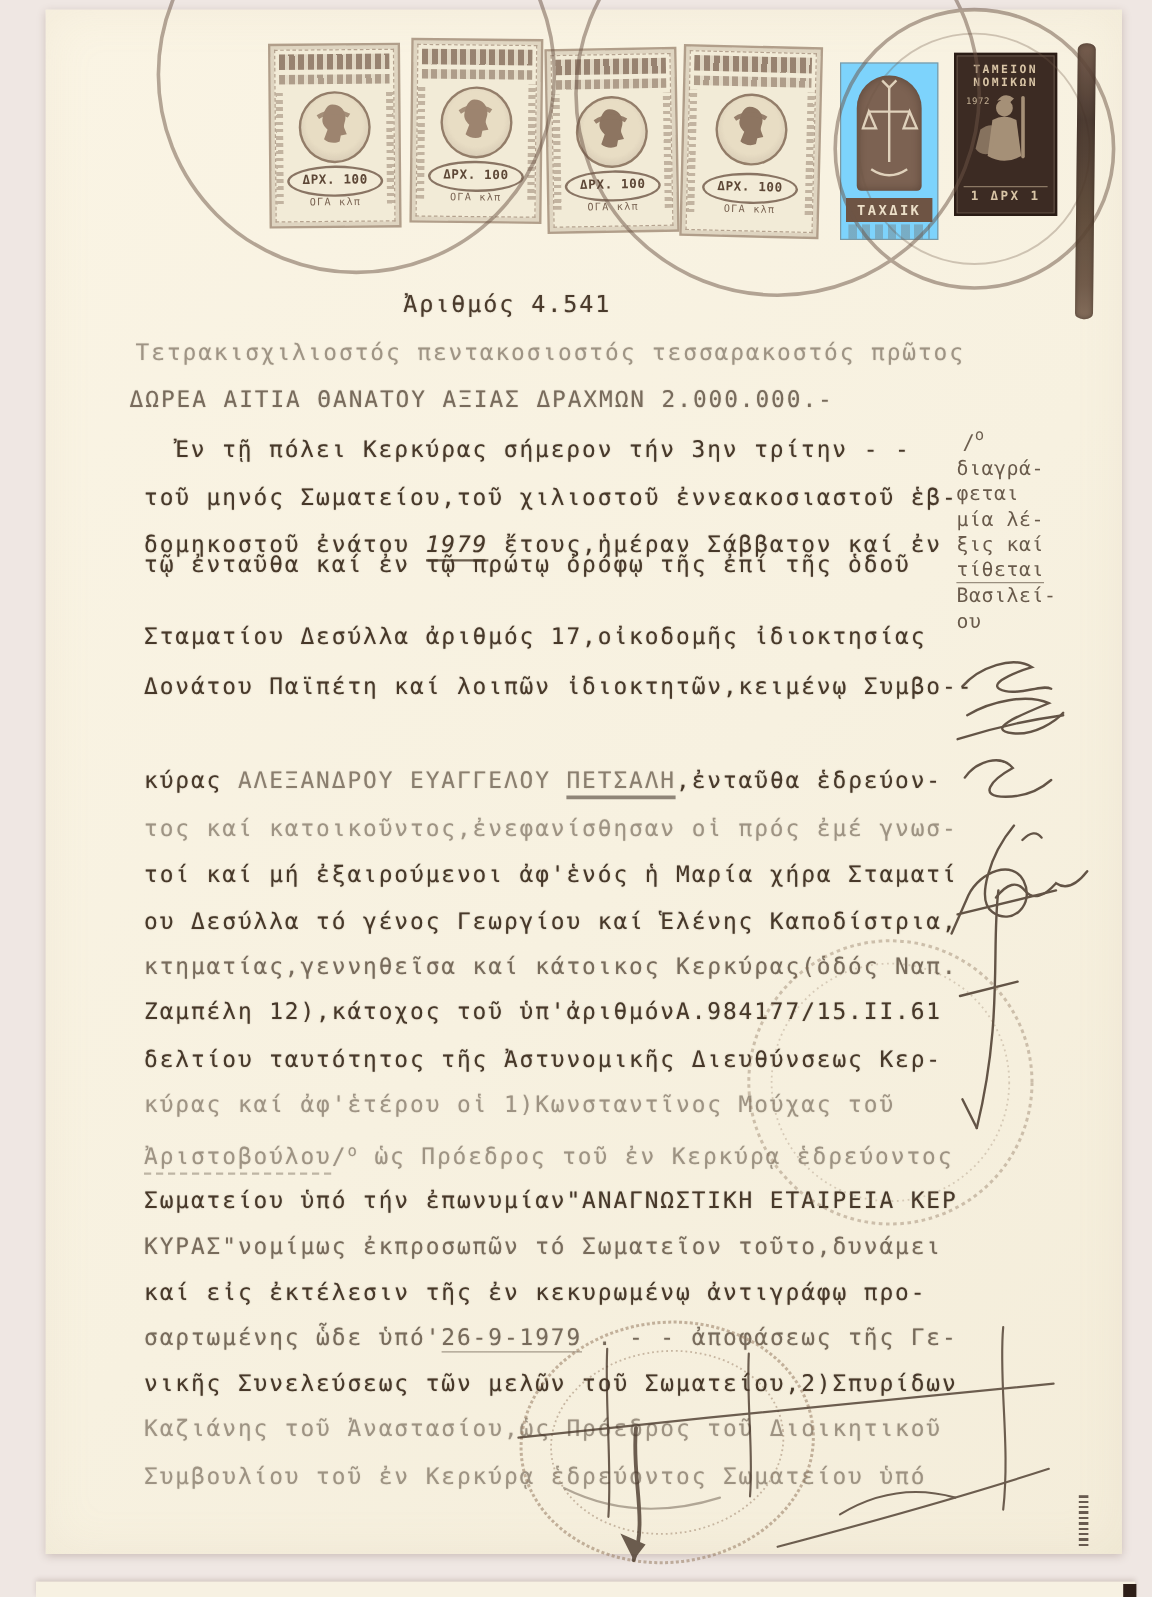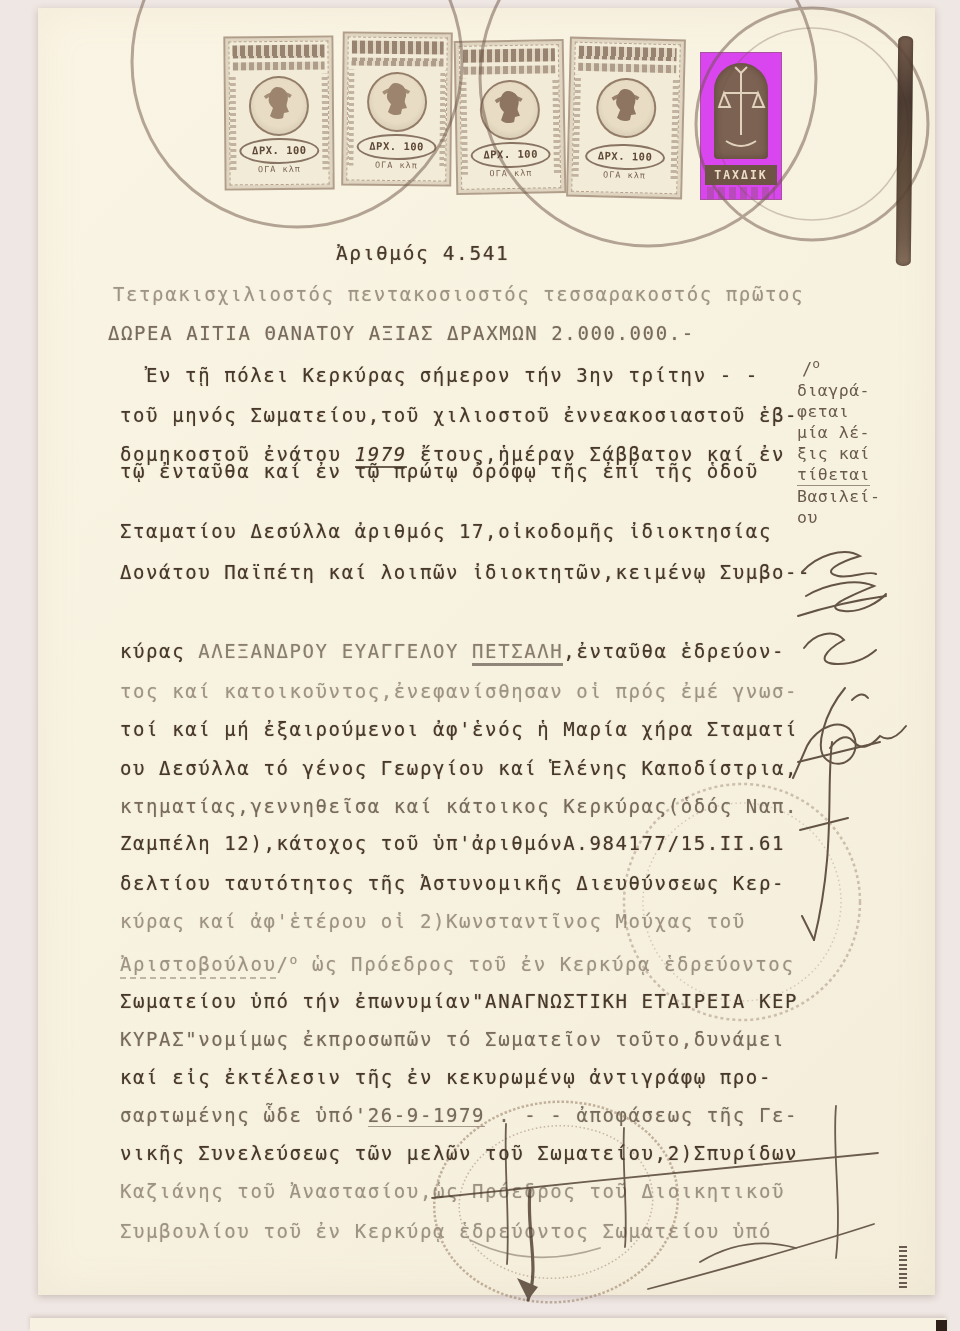--- a/index.html
+++ b/index.html
@@ -44,21 +44,21 @@
       border-radius:50%;border:2px solid rgba(122,96,78,.75);
       background:radial-gradient(circle at 50% 45%, #e8ddc4 0 55%, rgba(122,96,78,.35) 100%);}
   .rev-oval{position:absolute;left:50%;top:100px;transform:translateX(-50%);width:76px;height:22px;
       border:2px solid rgba(110,86,70,.8);border-radius:50%;text-align:center;
       font-size:10.5px;font-weight:bold;line-height:20px;letter-spacing:.5px;color:#5d4736;}
   .rev-sub{position:absolute;left:0;right:0;top:126px;text-align:center;font-size:8.5px;
       letter-spacing:1px;color:#6d5544;opacity:.9;}
   .rev-sidehatch{position:absolute;top:36px;bottom:18px;width:6px;background:
       repeating-linear-gradient(0deg,rgba(122,96,78,.4) 0 3px,transparent 3px 6px);}
 
-  .taxdik{width:80px;height:146px;background:#d946ef;border:1px solid rgba(120,95,78,.5);}
+  .taxdik{width:80px;height:146px;background:#7dd3fc;border:1px solid rgba(120,95,78,.5);}
   .taxdik-arch{position:absolute;left:13px;top:10px;width:54px;height:96px;
       border-radius:27px 27px 4px 4px;background:#7c6252;box-shadow:inset 0 0 8px rgba(40,25,18,.4);}
   .taxdik-band{position:absolute;left:4px;right:4px;bottom:14px;height:20px;background:#6e5444;
       color:#ecdfc8;text-align:center;font-size:11.5px;font-weight:bold;letter-spacing:2px;line-height:20px;}
   .taxdik-ghost{position:absolute;left:6px;right:6px;bottom:0;height:12px;
       background:repeating-linear-gradient(90deg,rgba(110,84,68,.5) 0 7px,transparent 7px 11px);opacity:.6;}
 
   .tameion{width:82px;height:132px;background:#3c2b23;border:2px solid #2a1c15;
       box-shadow:0 0 0 1px rgba(230,215,190,.25) inset;color:#d9c5a6;}
   .tam-title{margin-top:7px;text-align:center;font-size:9.5px;font-weight:bold;
@@ -167,20 +167,37 @@
           <path d="M44 30 l-5 14 h11 z"></path>
           <path d="M12 78 q15 10 30 0"></path>
           <path d="M27 10 l-6 -6 m6 6 l6 -6"></path>
         </g>
       </svg>
     </div>
     <div class="taxdik-band">ΤΑΧΔΙΚ</div>
     <div class="taxdik-ghost"></div>
   </div>
 
+  <div class="stamp tameion" style="left:795px;top:44px">
+    <div class="tam-title">ΤΑΜΕΙΟΝ</div>
+    <div class="tam-title" style="margin-top:0">ΝΟΜΙΚΩΝ</div>
+    <div class="tam-year">1972</div>
+    <div class="tam-fig">
+      <svg width="60" height="66" viewBox="0 0 60 66">
+          <g fill="#c9b294" opacity=".75">
+        <circle cx="30" cy="12" r="7"></circle>
+        <path d="M24 6 q6 -8 14 -2 l-4 4 q-5 -4 -10 -2z"></path>
+        <path d="M20 22 q10 -6 20 0 l4 30 q-14 8 -28 0z"></path>
+        <rect x="44" y="2" width="3" height="52" rx="1.5"></rect>
+        <path d="M10 30 q8 -6 14 -2 l-6 22 q-8 2 -12 -4z" opacity=".7"></path>
+      </g>
+        </svg>
+    </div>
+    <div class="tam-band">1 ΔΡΧ 1</div>
+  </div>
 
   <svg class="overlay soft" width="960" height="320">
     <g fill="none" stroke="#6d5546" stroke-width="3" opacity=".5">
       <circle cx="297" cy="62" r="165"></circle>
       <circle cx="648" cy="78" r="168"></circle>
       <circle cx="812" cy="124" r="116"></circle>
     </g>
     <circle cx="812" cy="124" r="96" fill="none" stroke="#6d5546" stroke-width="1.5" opacity=".3"></circle>
   </svg>
 
@@ -196,21 +213,21 @@
   <div class="tl" style="left:120px;top:460px">τῷ ἐνταῦθα καί ἐν τῷ πρώτῳ ὀρόφῳ τῆς ἐπί τῆς ὁδοῦ</div>
   <div class="tl" style="left:120px;top:520px">Σταματίου Δεσύλλα ἀριθμός 17,οἰκοδομῆς ἰδιοκτησίας</div>
   <div class="tl" style="left:120px;top:561px">Δονάτου Παϊπέτη καί λοιπῶν ἰδιοκτητῶν,κειμένῳ Συμβο--</div>
   <div class="tl" style="left:120px;top:640px"><span>κύρας </span><span class="seg-faint">ΑΛΕΞΑΝΔΡΟΥ ΕΥΑΓΓΕΛΟΥ </span><span class="seg-faint uthick">ΠΕΤΣΑΛΗ</span><span>,ἐνταῦθα ἑδρεύον-</span></div>
   <div class="tl faint" style="left:120px;top:680px">τος καί κατοικοῦντος,ἐνεφανίσθησαν οἱ πρός ἐμέ γνωσ-</div>
   <div class="tl" style="left:120px;top:718px">τοί καί μή ἐξαιρούμενοι ἀφ'ἑνός ἡ Μαρία χήρα Σταματί</div>
   <div class="tl" style="left:120px;top:757px">ου Δεσύλλα τό γένος Γεωργίου καί Ἑλένης Καποδίστρια,</div>
   <div class="tl med" style="left:120px;top:795px">κτηματίας,γεννηθεῖσα καί κάτοικος Κερκύρας(ὁδός Ναπ.</div>
   <div class="tl" style="left:120px;top:832px">Ζαμπέλη 12),κάτοχος τοῦ ὑπ'ἀριθμόνΑ.984177/15.ΙΙ.61</div>
   <div class="tl" style="left:120px;top:872px">δελτίου ταυτότητος τῆς Ἀστυνομικῆς Διευθύνσεως Κερ-</div>
-  <div class="tl faint" style="left:120px;top:910px">κύρας καί ἀφ'ἑτέρου οἱ 2)Κωνσταντῖνος Μούχας τοῦ</div>
+  <div class="tl faint" style="left:120px;top:910px">κύρας καί ἀφ'ἑτέρου οἱ 1)Κωνσταντῖνος Μούχας τοῦ</div>
   <div class="tl faint" style="left:120px;top:949px"><span class="udash">Ἀριστοβούλου</span><span>/</span><span class="sup">ο</span><span> ὡς Πρόεδρος τοῦ ἐν Κερκύρᾳ ἑδρεύοντος</span></div>
   <div class="tl" style="left:120px;top:990px">Σωματείου ὑπό τήν ἐπωνυμίαν"ΑΝΑΓΝΩΣΤΙΚΗ ΕΤΑΙΡΕΙΑ ΚΕΡ</div>
   <div class="tl med" style="left:120px;top:1028px">ΚΥΡΑΣ"νομίμως ἐκπροσωπῶν τό Σωματεῖον τοῦτο,δυνάμει</div>
   <div class="tl" style="left:120px;top:1066px">καί εἰς ἐκτέλεσιν τῆς ἐν κεκυρωμένῳ ἀντιγράφῳ προ-</div>
   <div class="tl med" style="left:120px;top:1104px"><span>σαρτωμένης ὧδε ὑπό'</span><span class="uthin">26-9-1979</span><span> . - - ἀποφάσεως τῆς Γε-</span></div>
   <div class="tl" style="left:120px;top:1142px">νικῆς Συνελεύσεως τῶν μελῶν τοῦ Σωματείου,2)Σπυρίδων</div>
   <div class="tl faint" style="left:120px;top:1180px">Καζιάνης τοῦ Ἀναστασίου,ὡς Πρόεδρος τοῦ Διοικητικοῦ</div>
   <div class="tl faint" style="left:120px;top:1220px">Συμβουλίου τοῦ ἐν Κερκύρᾳ ἑδρεύοντος Σωματείου ὑπό</div>
 
   <div class="margin-mark"><span>/</span><span class="sup">ο</span></div>

